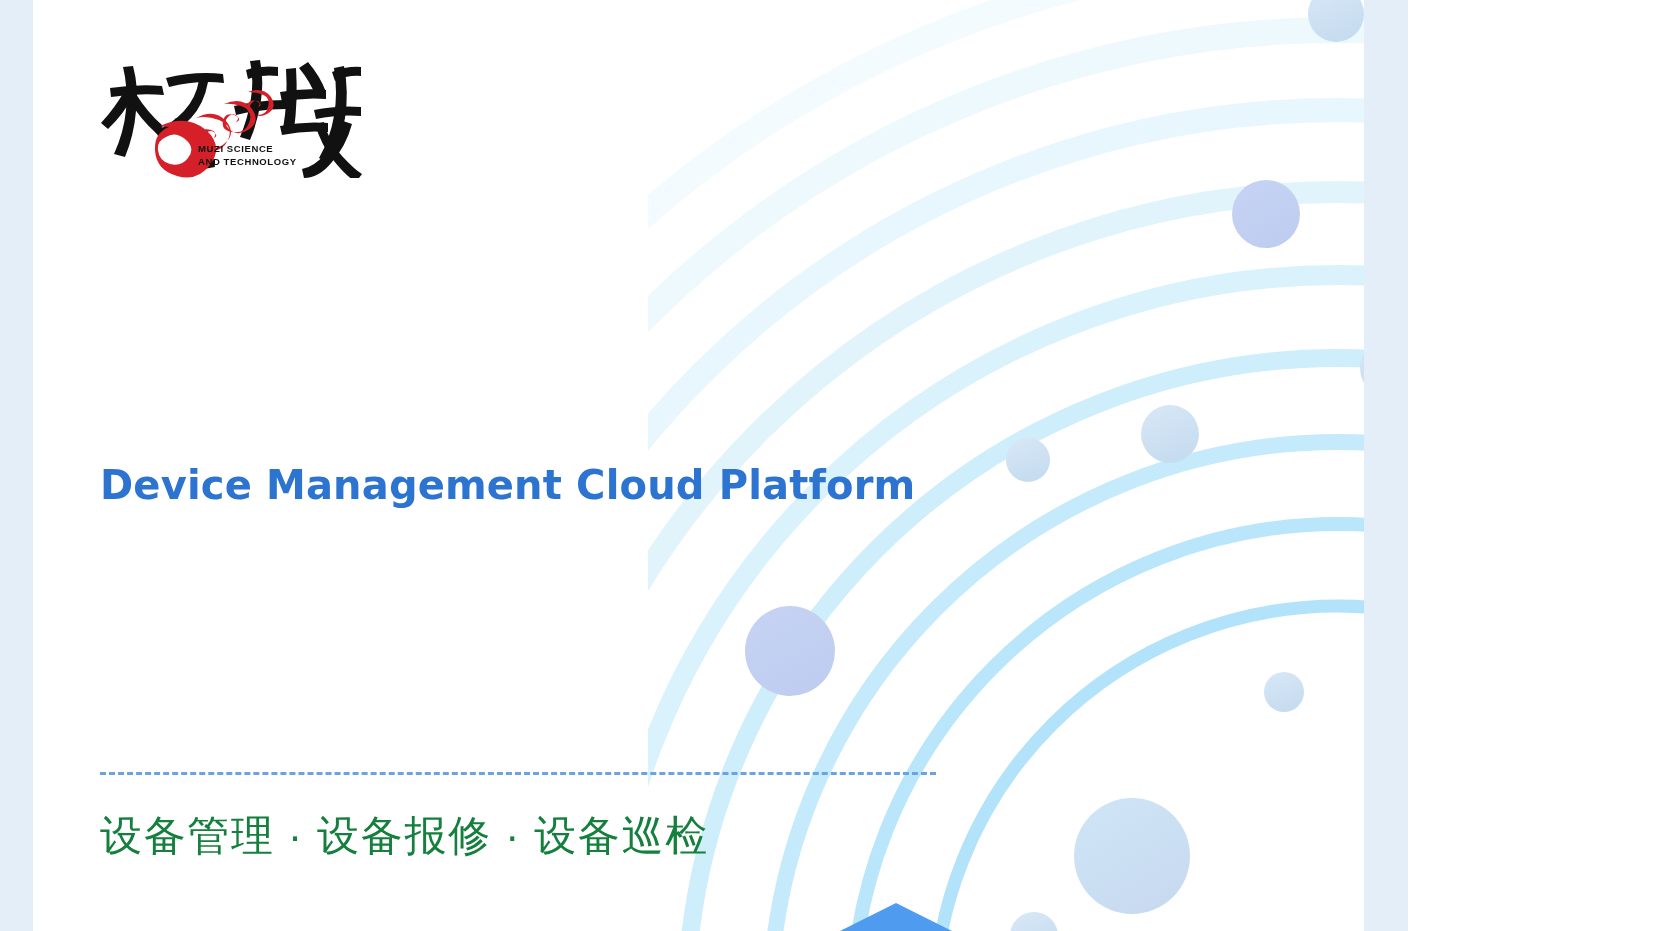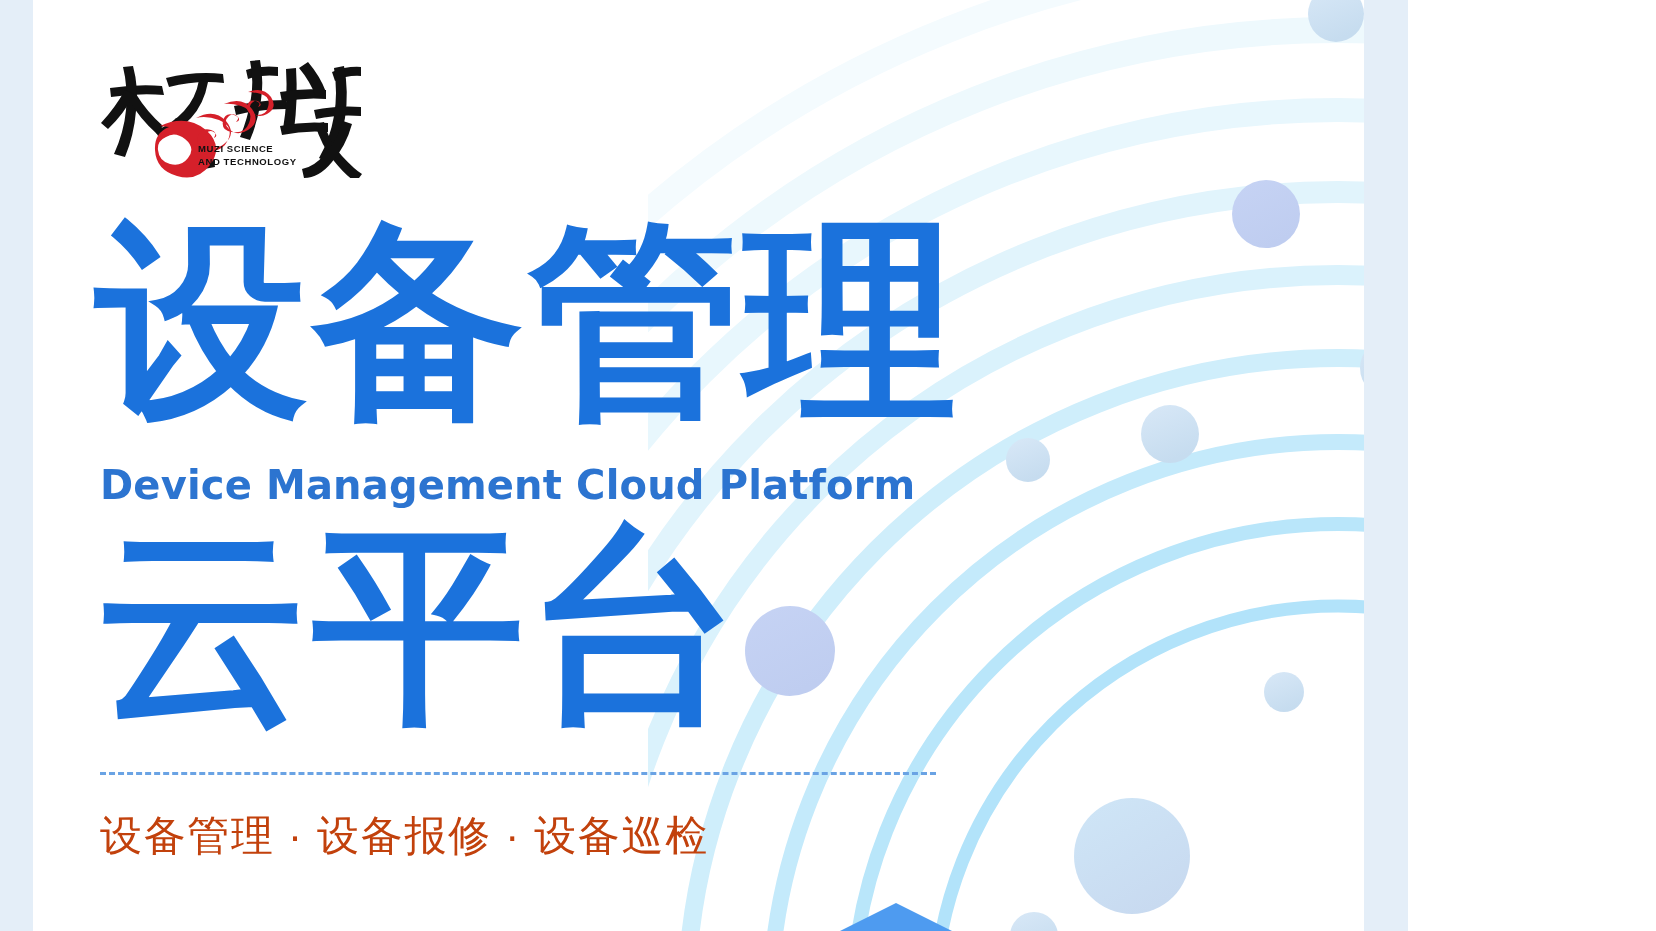--- a/index.html
+++ b/index.html
@@ -101,21 +101,21 @@
     height: 0;
     border-top: 3px dashed #6aa3e4;
   }
 
   .tagline {
     position: absolute;
     left: 0;
     top: 808px;
     font-family: "Liberation Sans", "DejaVu Sans", sans-serif;
     font-size: 42px;
-    color: #c2410c;
+    color: #15803d;
     letter-spacing: 0.04em;
     white-space: nowrap;
   }
 
   .bottom-arrow {
     position: absolute;
     left: 828px;
     bottom: 0;
     width: 136px;
     height: 52px;
@@ -209,25 +209,23 @@
           <path d="M148 44 q15 -6 23 5 q7 11 -4 17 q-9 5 -15 -2 q-5 -6 1 -10 q4 -3 7 1 q2 3 -2 4
                    q4 -4 -2 -6 q-7 -2 -9 5 q-1 8 8 9 q11 1 13 -8 q3 -10 -7 -13 q-8 -2 -13 -2 z"></path>
         </g>
         <g fill="#111111">
           <text x="98" y="104" font-family="'Liberation Sans', sans-serif" font-size="9.5" font-weight="bold" letter-spacing="0.6">MUZI SCIENCE</text>
           <text x="98" y="117" font-family="'Liberation Sans', sans-serif" font-size="9.5" font-weight="bold" letter-spacing="0.6">AND TECHNOLOGY</text>
         </g>
       </svg>
     </div>
 
-    <div class="headline headline-1">设备管理</div>
 
     <div class="subtitle">Device Management Cloud Platform</div>
 
-    <div class="headline headline-2">云平台</div>
 
     <div class="divider"></div>
 
     <div class="tagline">设备管理 · 设备报修 · 设备巡检</div>
   </div>
 
   <div class="bottom-arrow">
     <svg width="136" height="52" viewBox="0 0 136 52" xmlns="http://www.w3.org/2000/svg">
       <polygon points="68,24 136,58 0,58" fill="#4e9bf0"></polygon>
     </svg>

